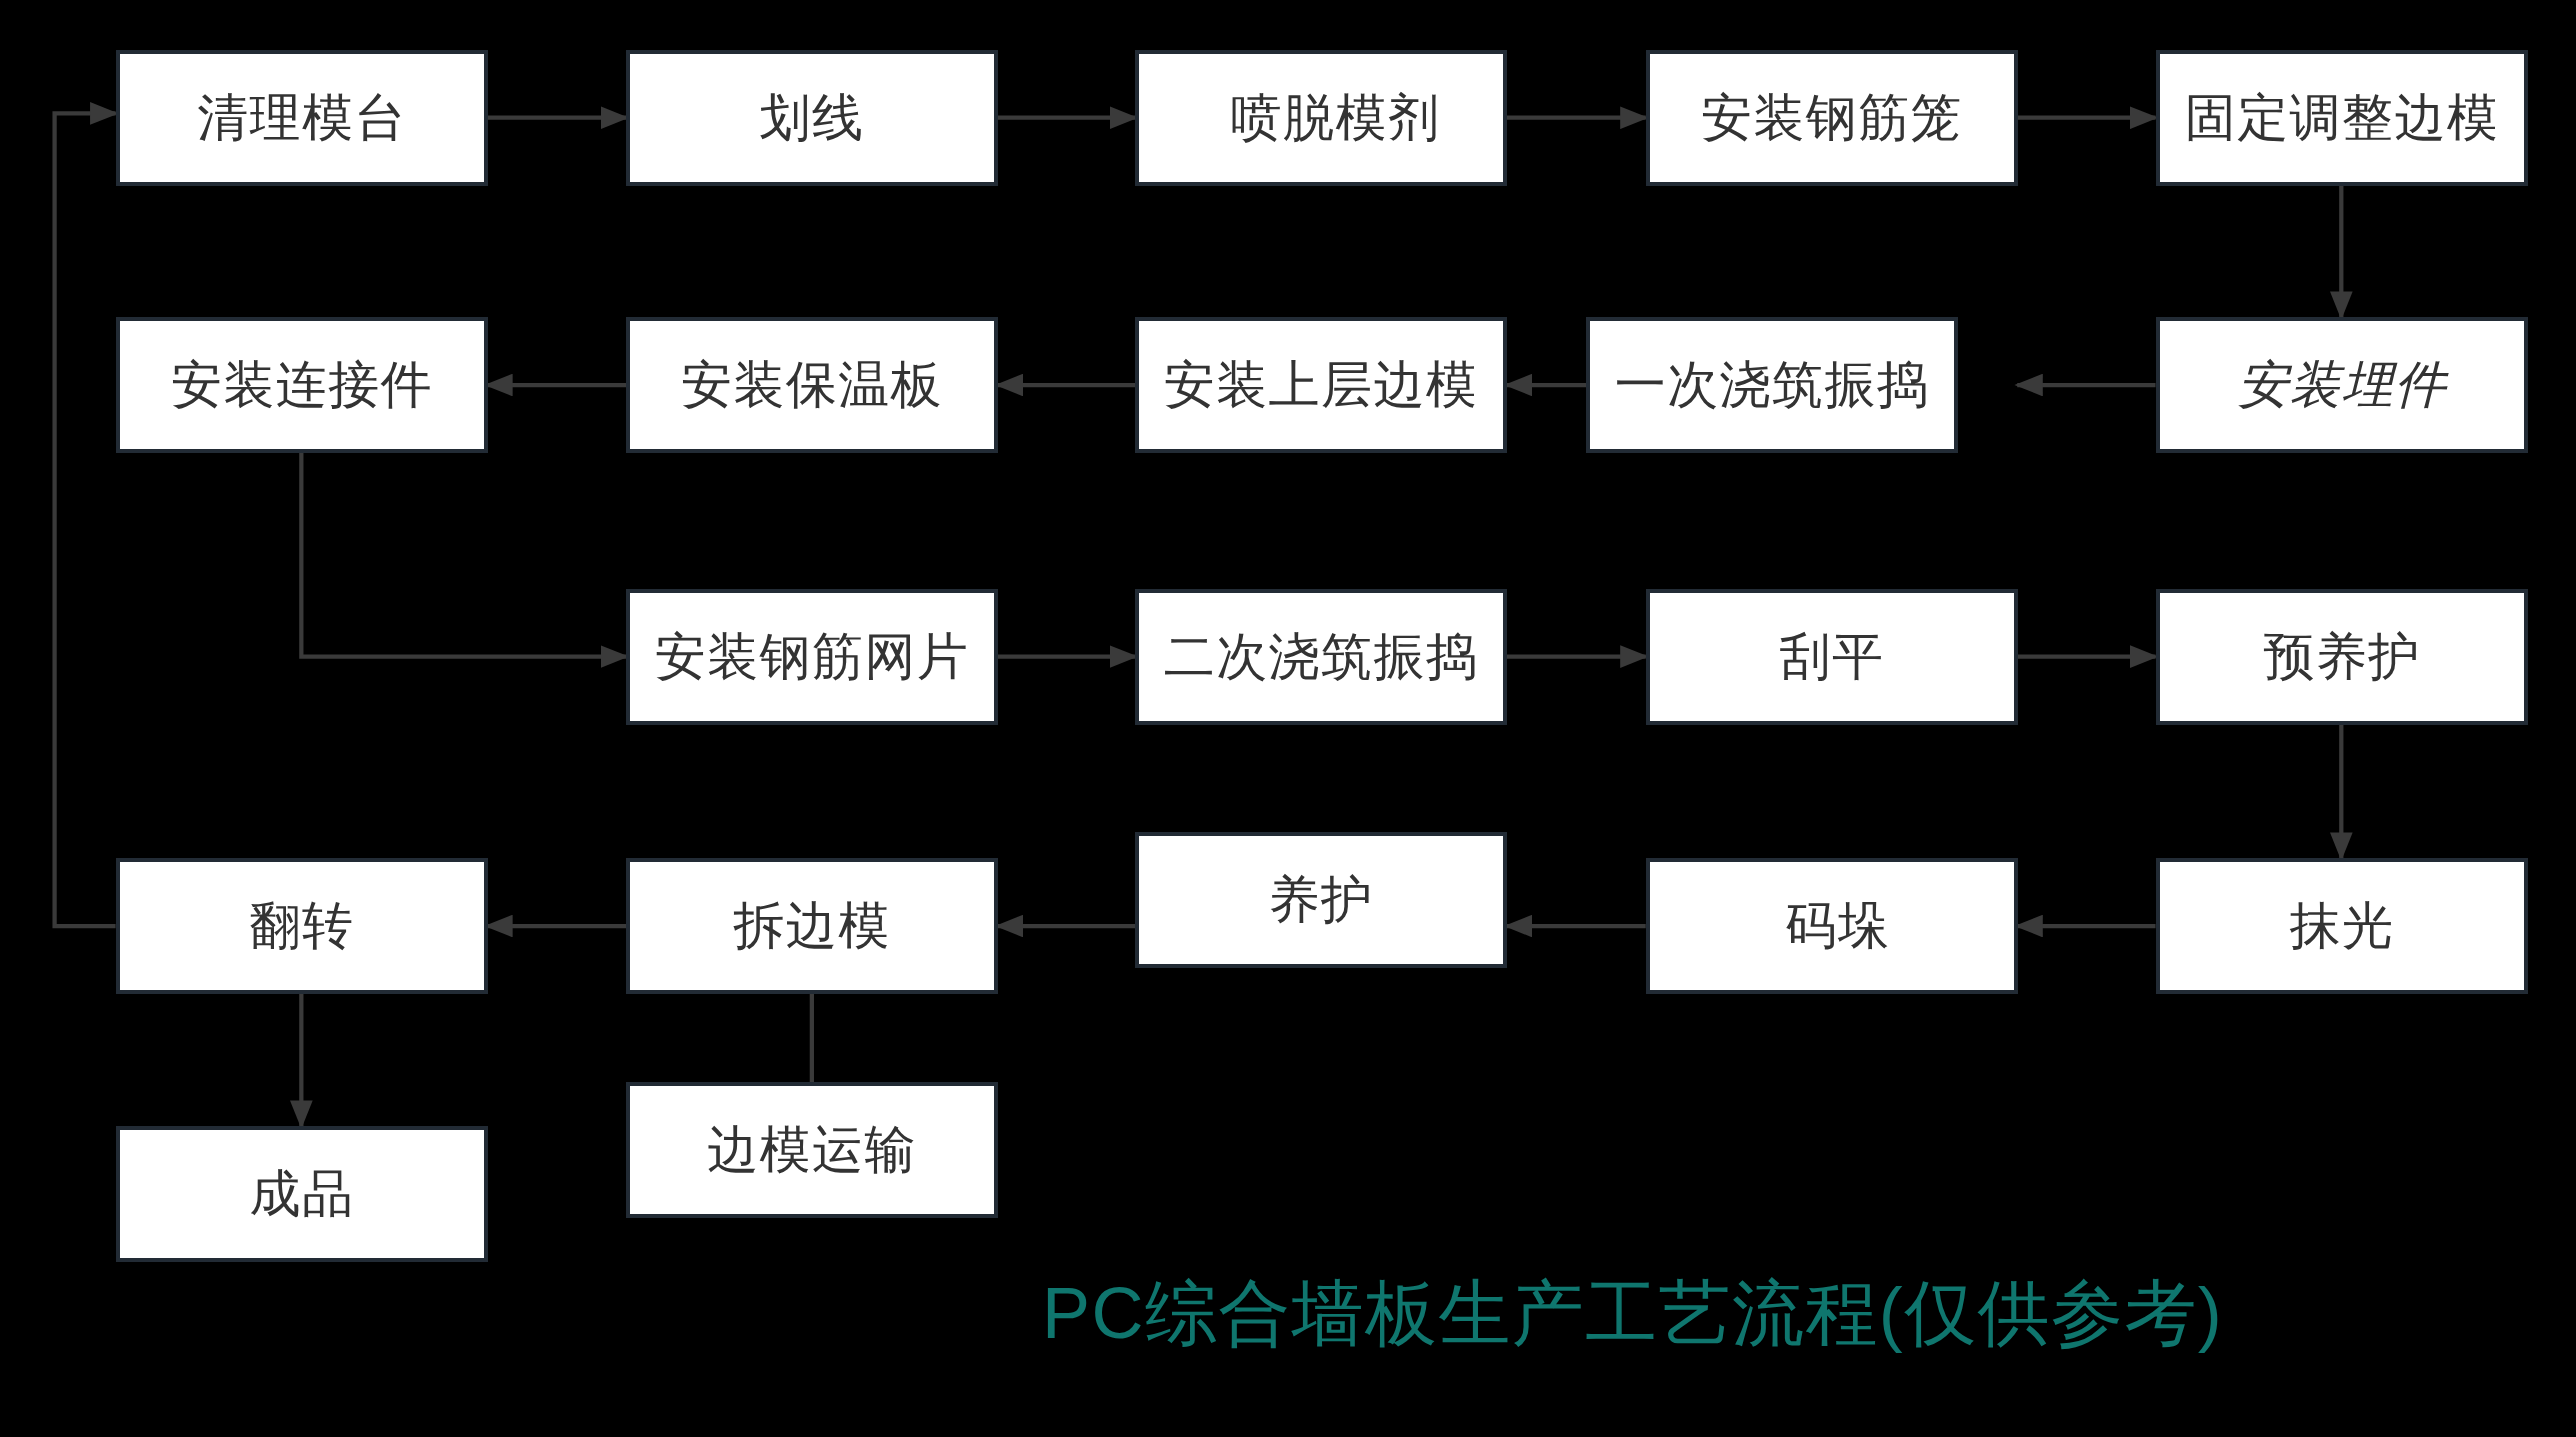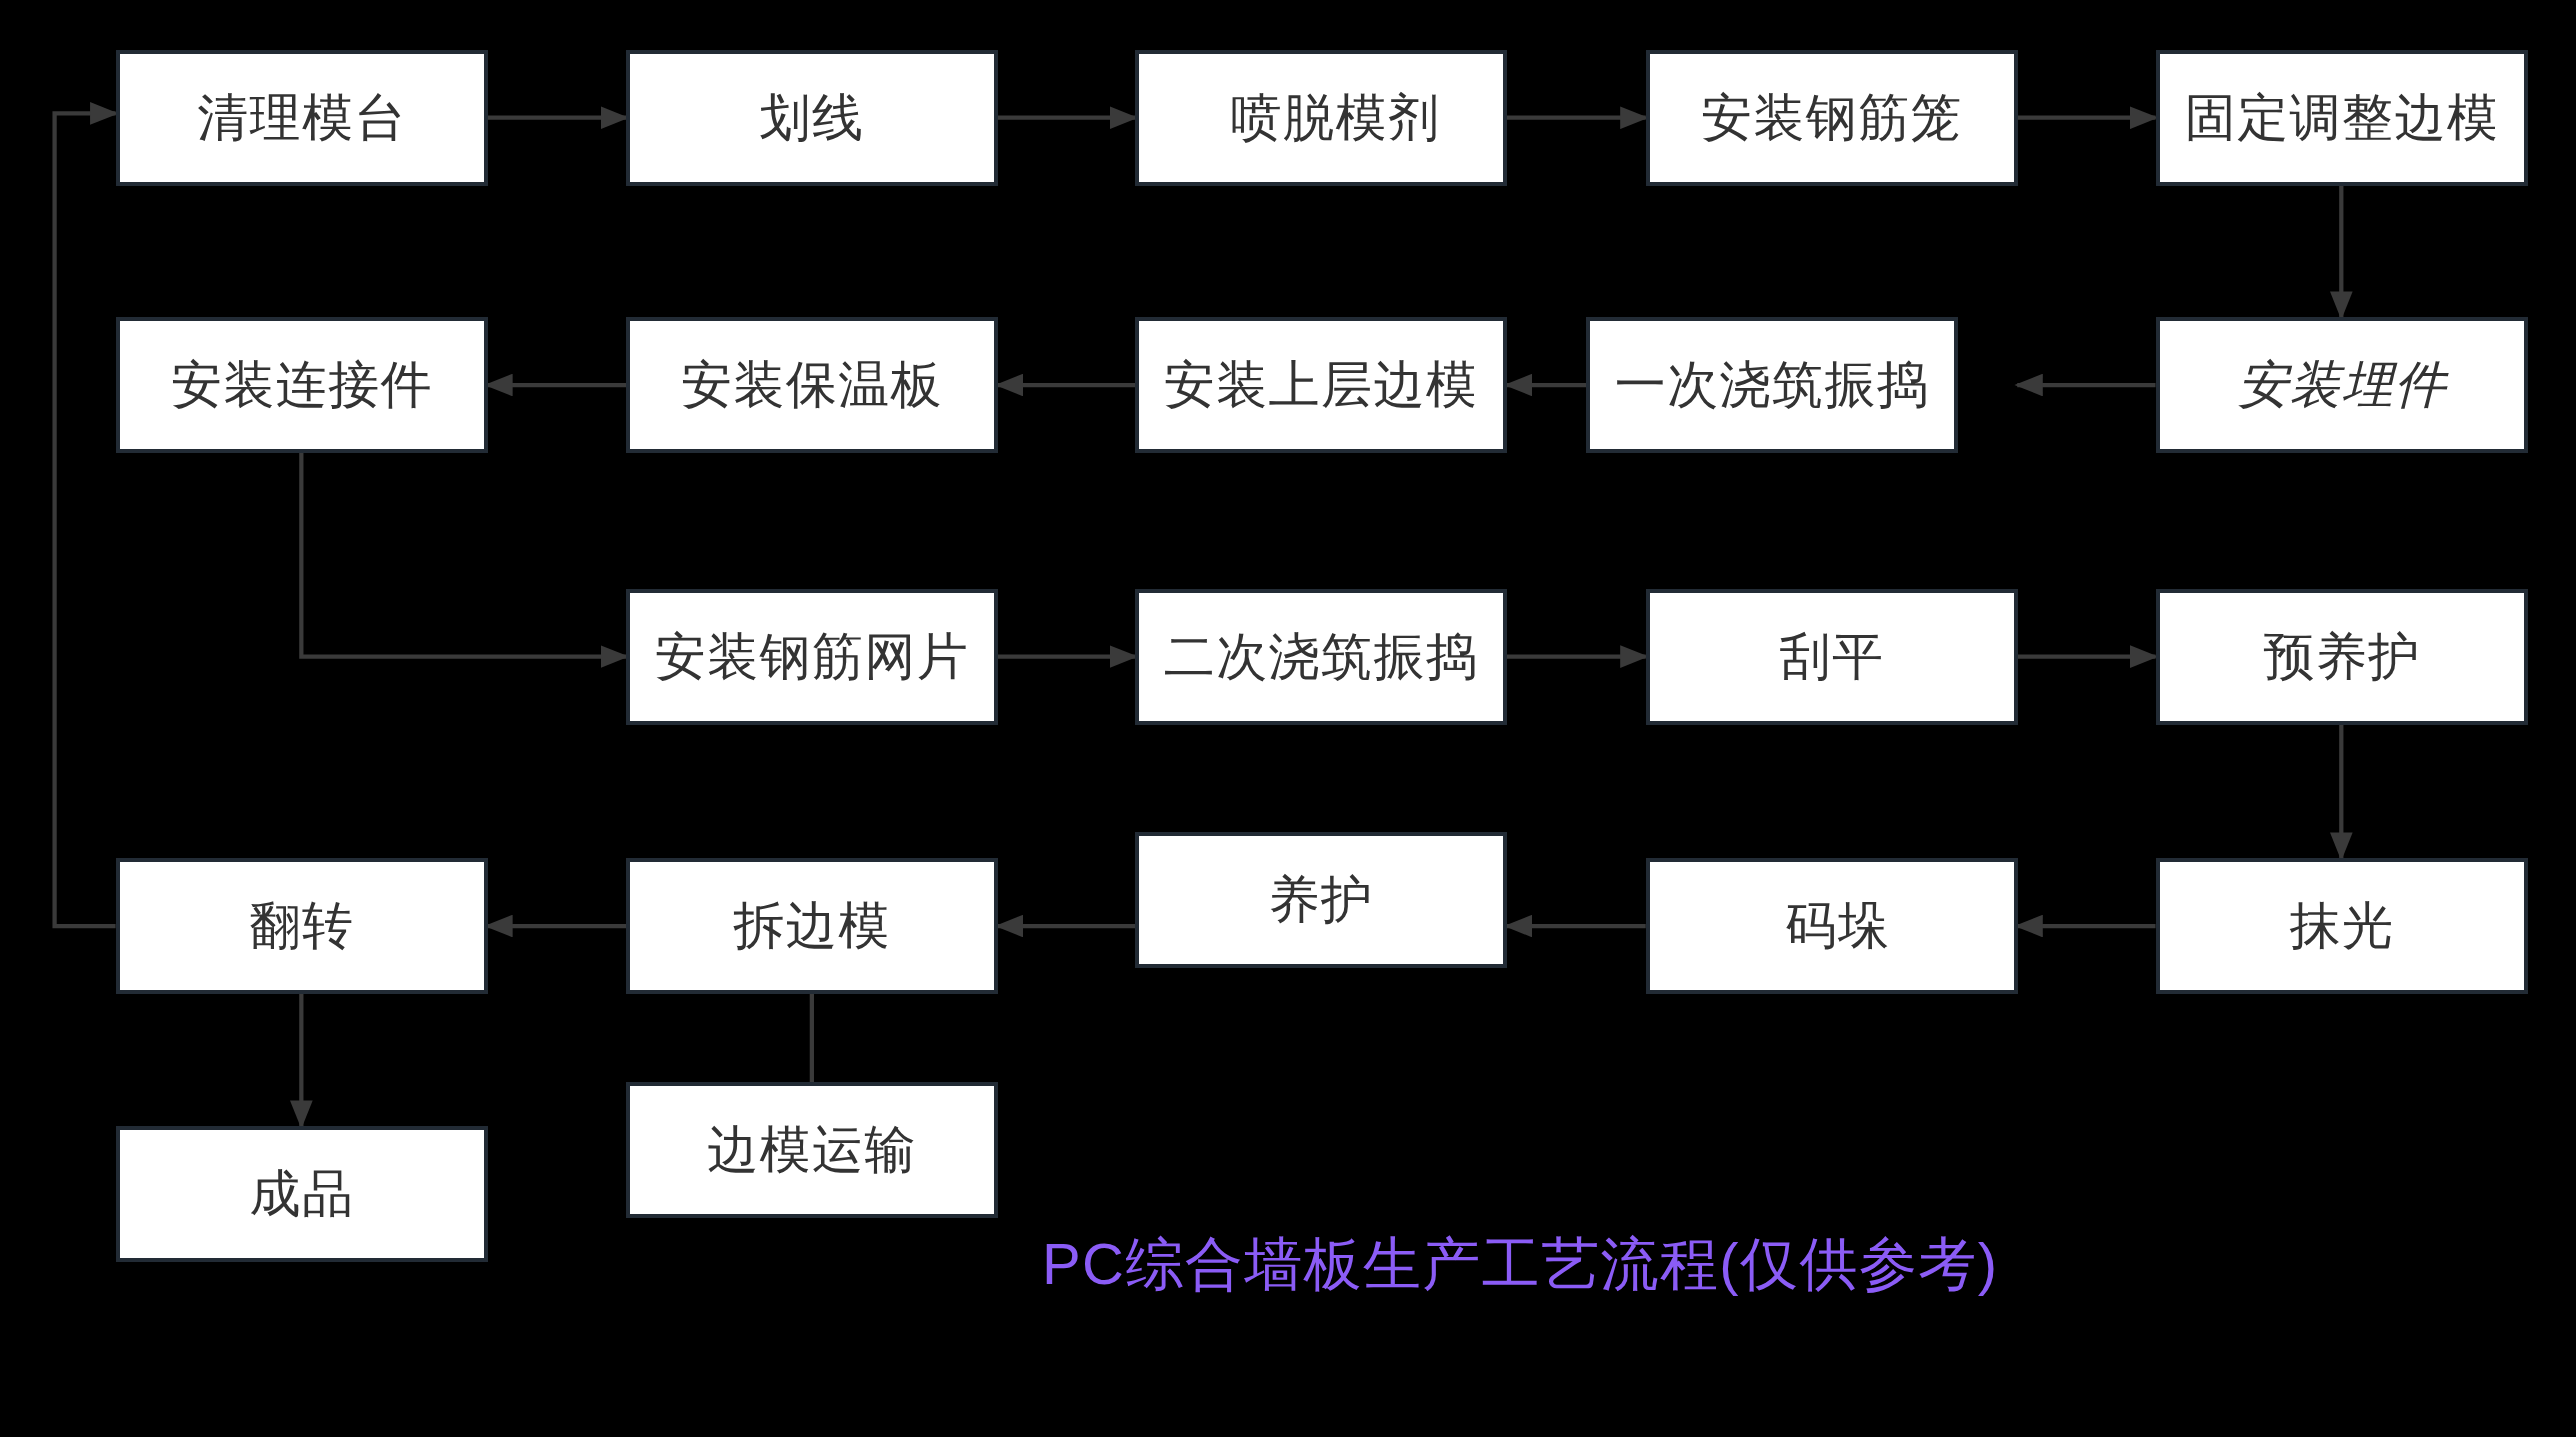--- a/index.html
+++ b/index.html
@@ -9,22 +9,22 @@
     font-family:"Liberation Sans", sans-serif;
   }
   .connectors { position:absolute; left:0; top:0; width:2576px; height:1438px; }
   .node {
     position:absolute; width:372px; height:136px;
     background:#FFFFFF; border:4.3px solid #222B35; box-sizing:border-box;
     display:flex; align-items:center; justify-content:center;
     font-size:51px; color:#333333; letter-spacing:1.4px; white-space:nowrap;
   }
   .diagram-title {
-    position:absolute; left:1042px; top:1226px;
-    font-size:58px; color:#8b5cf6; letter-spacing:1.4px; white-space:nowrap;
+    position:absolute; left:1042px; top:1266px;
+    font-size:72px; color:#0f766e; letter-spacing:1.4px; white-space:nowrap;
   }
 </style>
 </head>
 <body>
 
 <div class="canvas">
 
   <svg class="connectors" viewBox="0 0 3633 2028" xmlns="http://www.w3.org/2000/svg">
     <defs>
       <marker id="arrow" viewBox="0 0 10 8" refX="9" refY="4" markerWidth="40" markerHeight="32" markerUnits="userSpaceOnUse" orient="auto">

